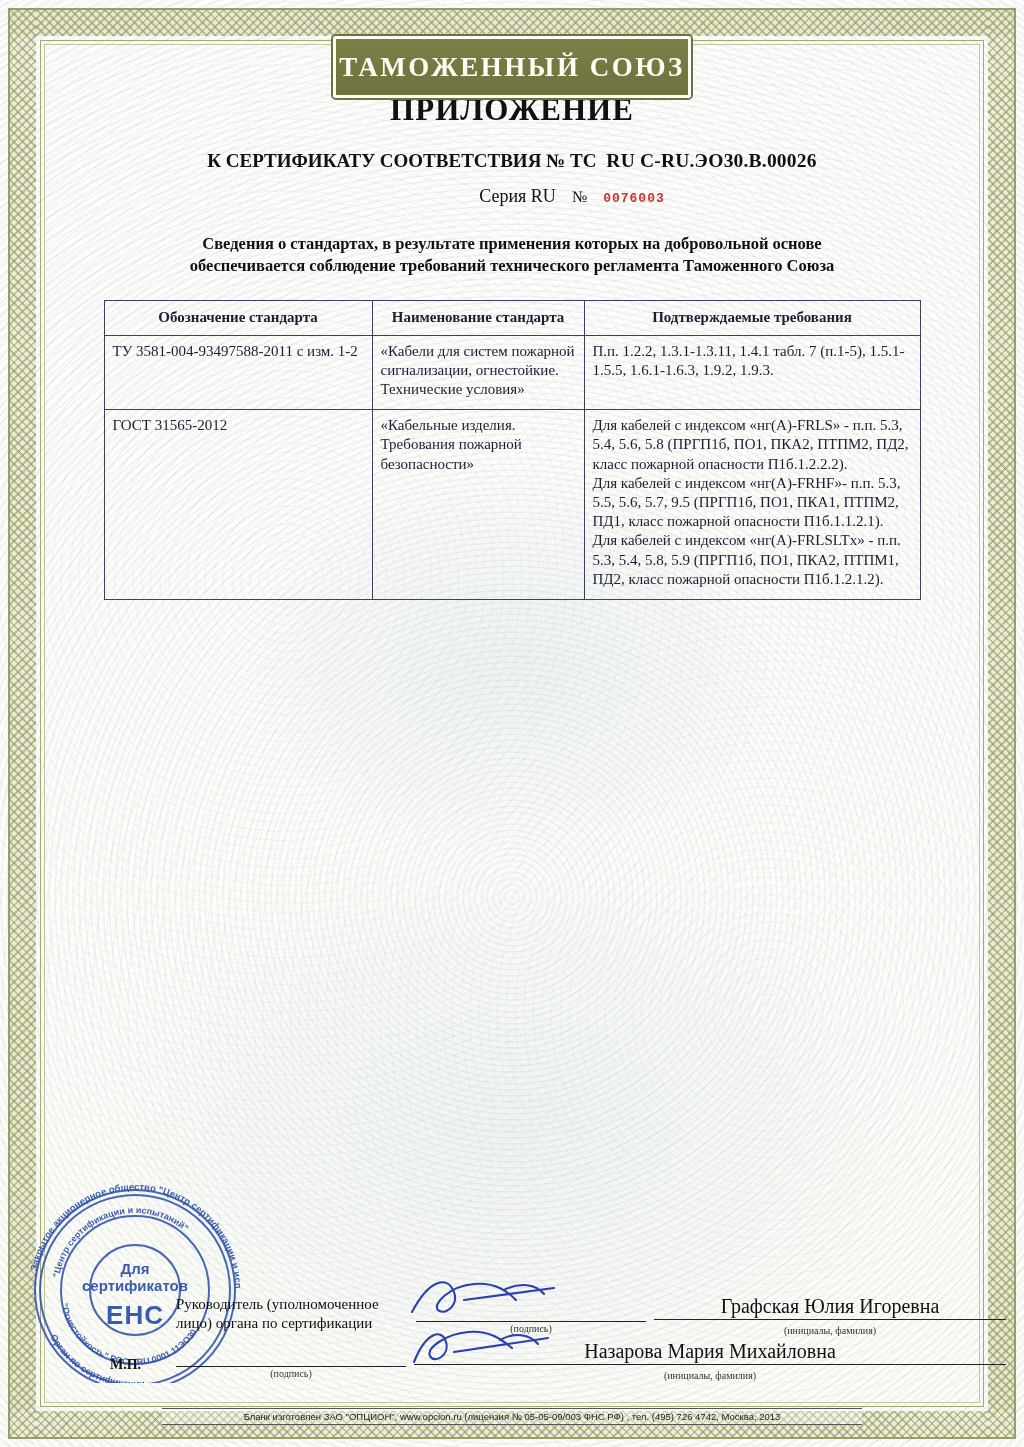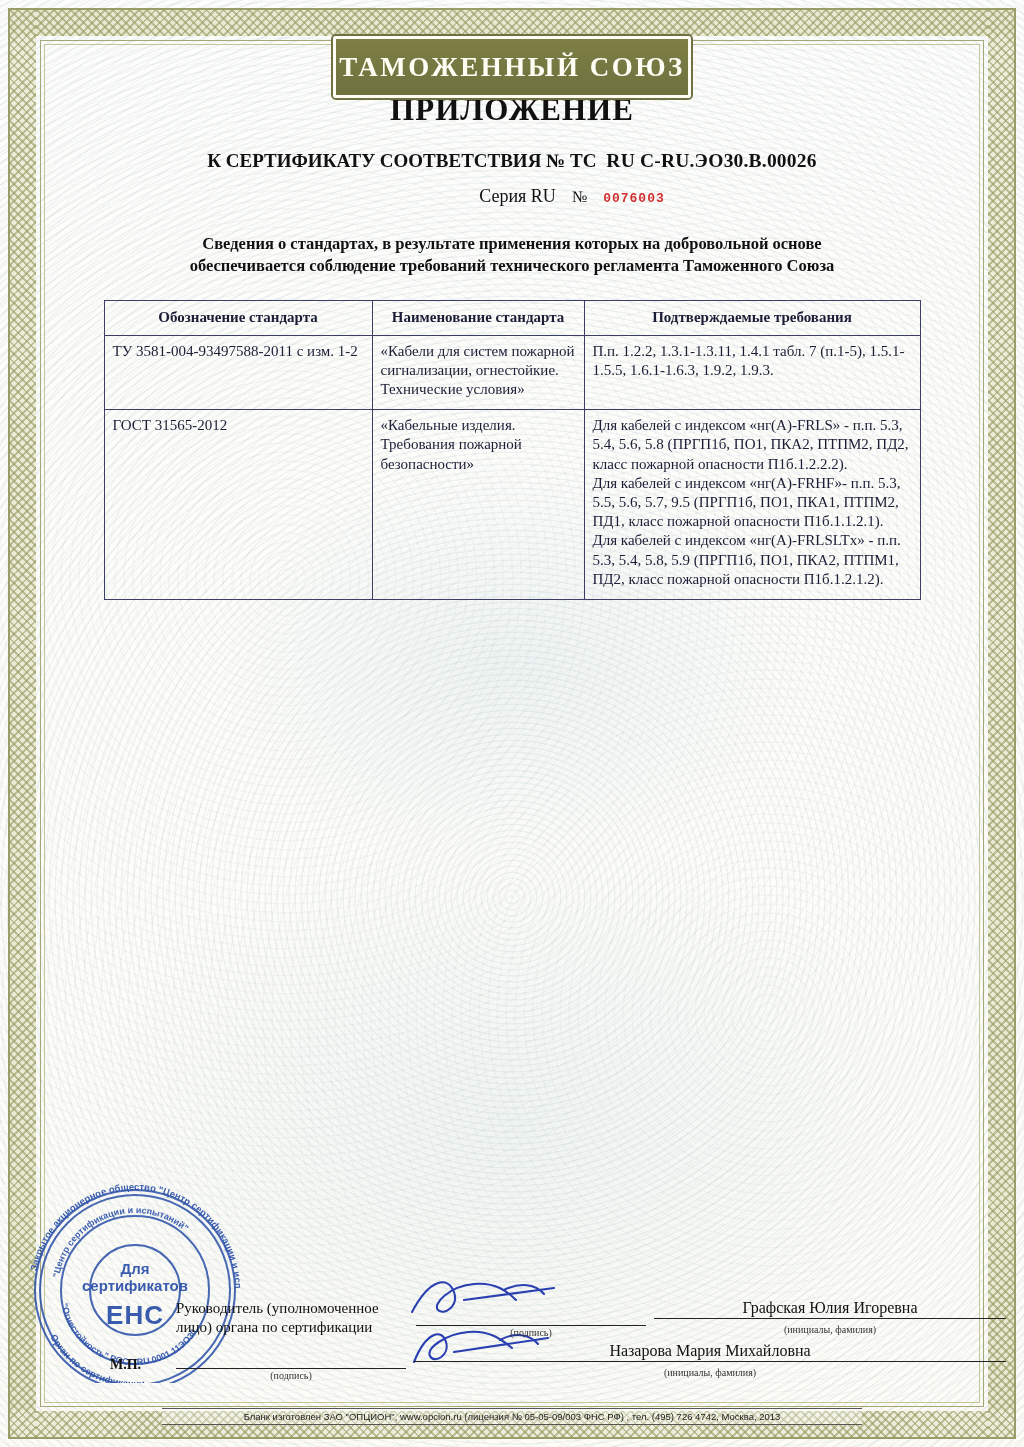--- a/index.html
+++ b/index.html
@@ -184,21 +184,21 @@
   }
   .sign-mid .cap{
     font-size:10px;
     color:#333;
     margin-top:1px;
   }
   .sign-right{
     flex:1;
     text-align:center;
   }
-  .sign-right .name{font-size:16px;}
+  .sign-right .name{font-size:20px;}
   .sign-right .cap{
     font-size:10px;
     border-top:1px solid #222;
     display:block;
     margin:1px 8px 0 8px;
     padding-top:5px;
     color:#333;
   }
   .mp{
     position:absolute;

